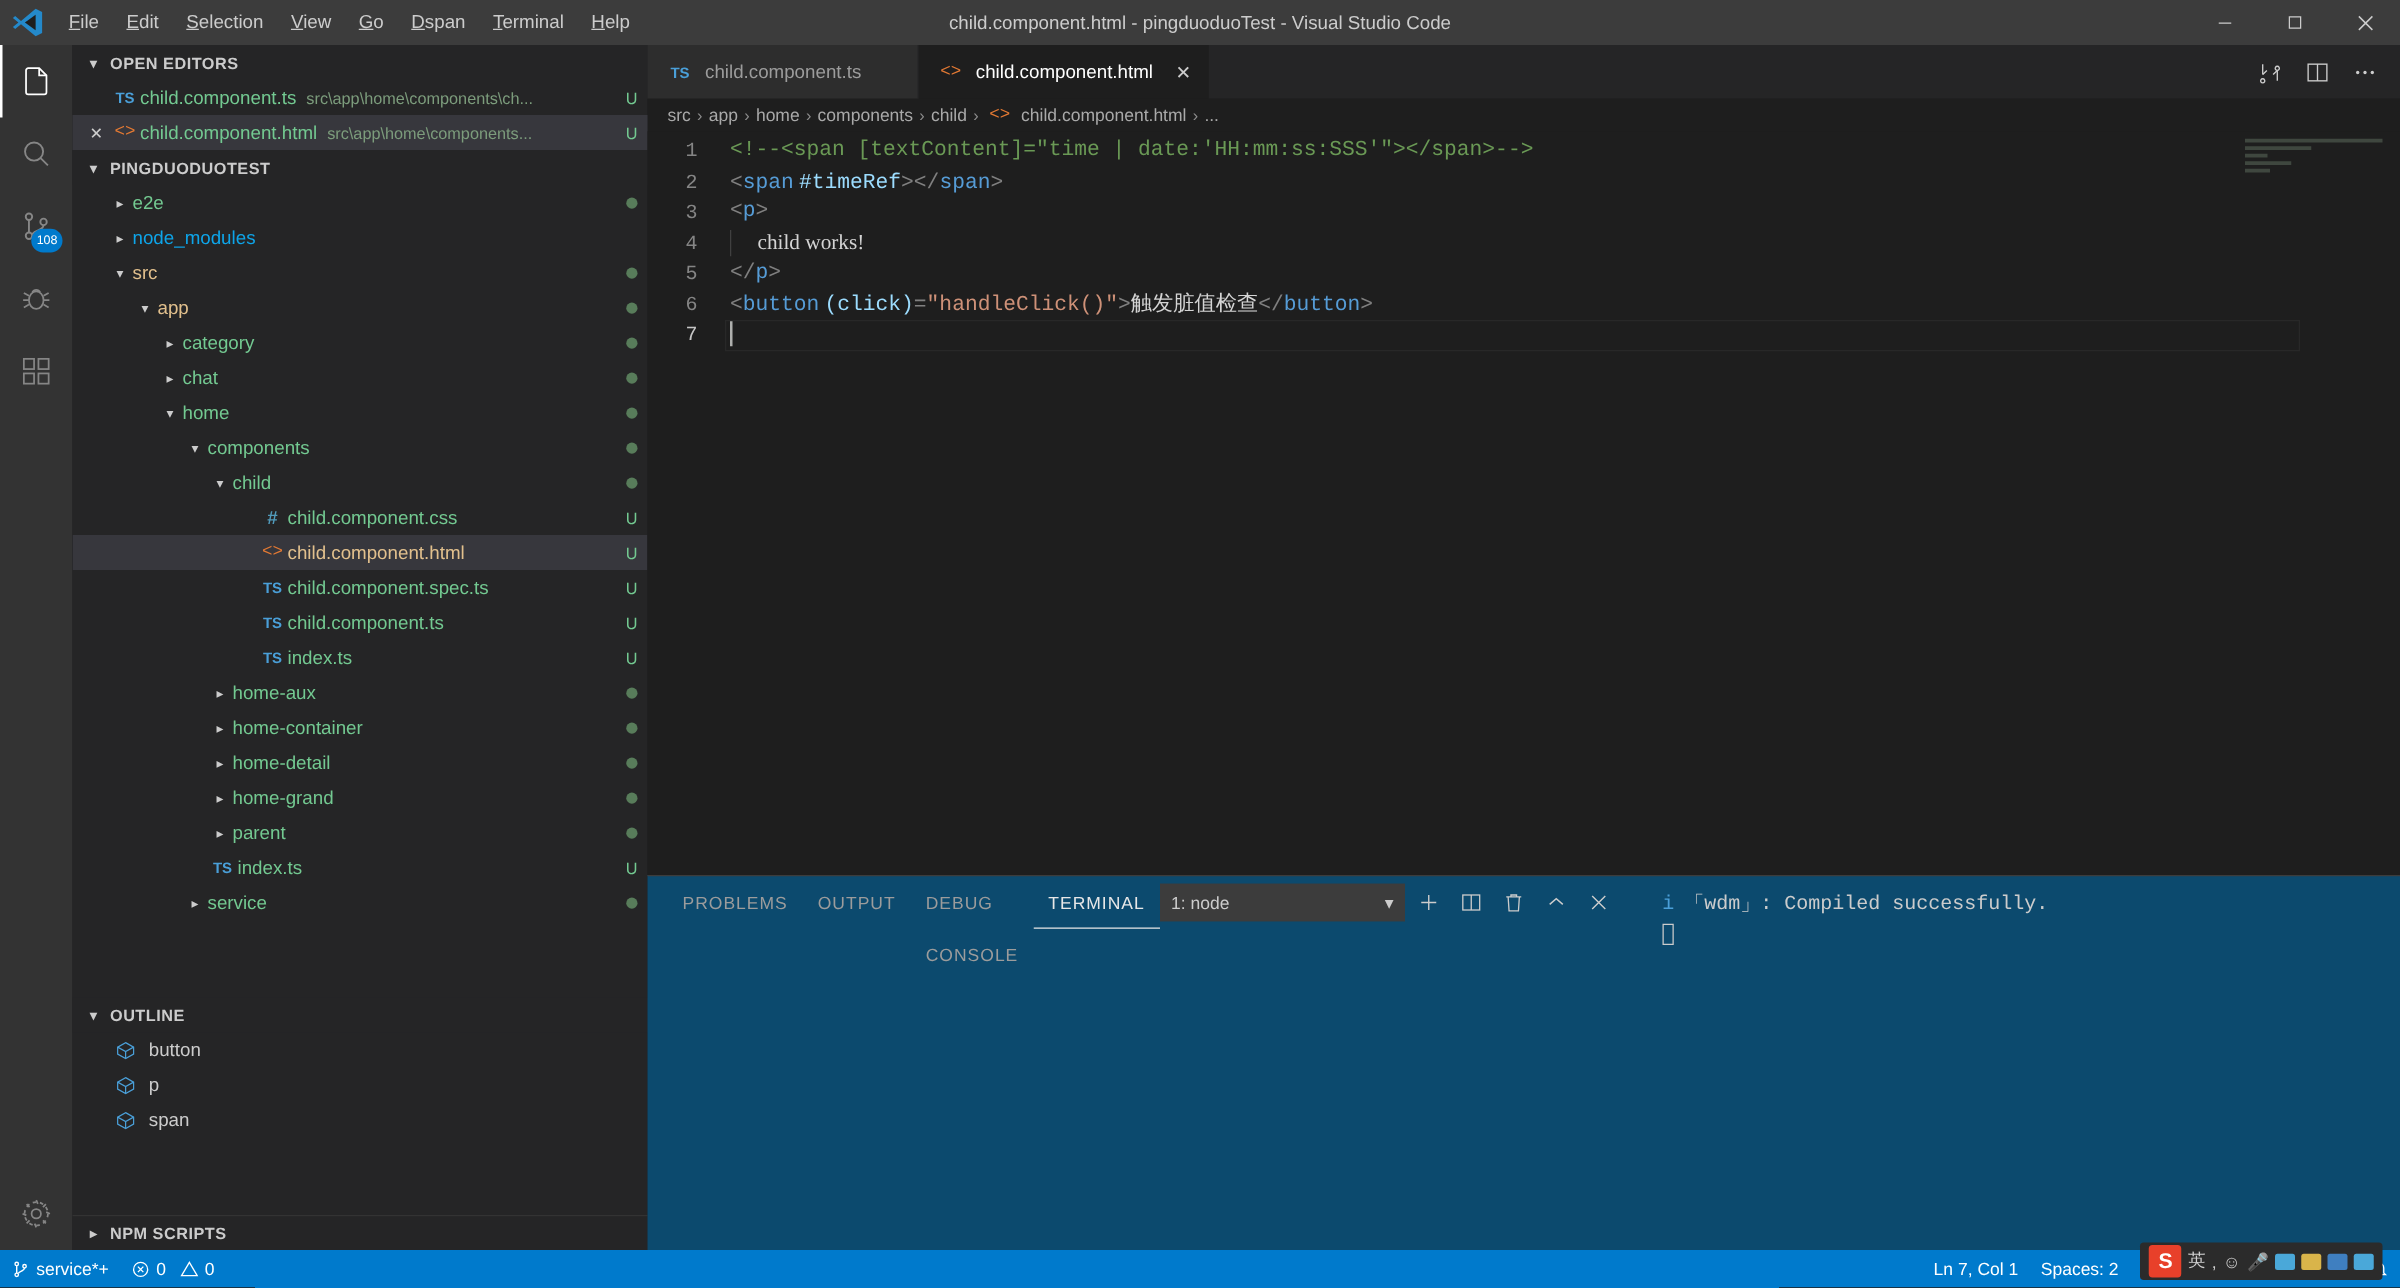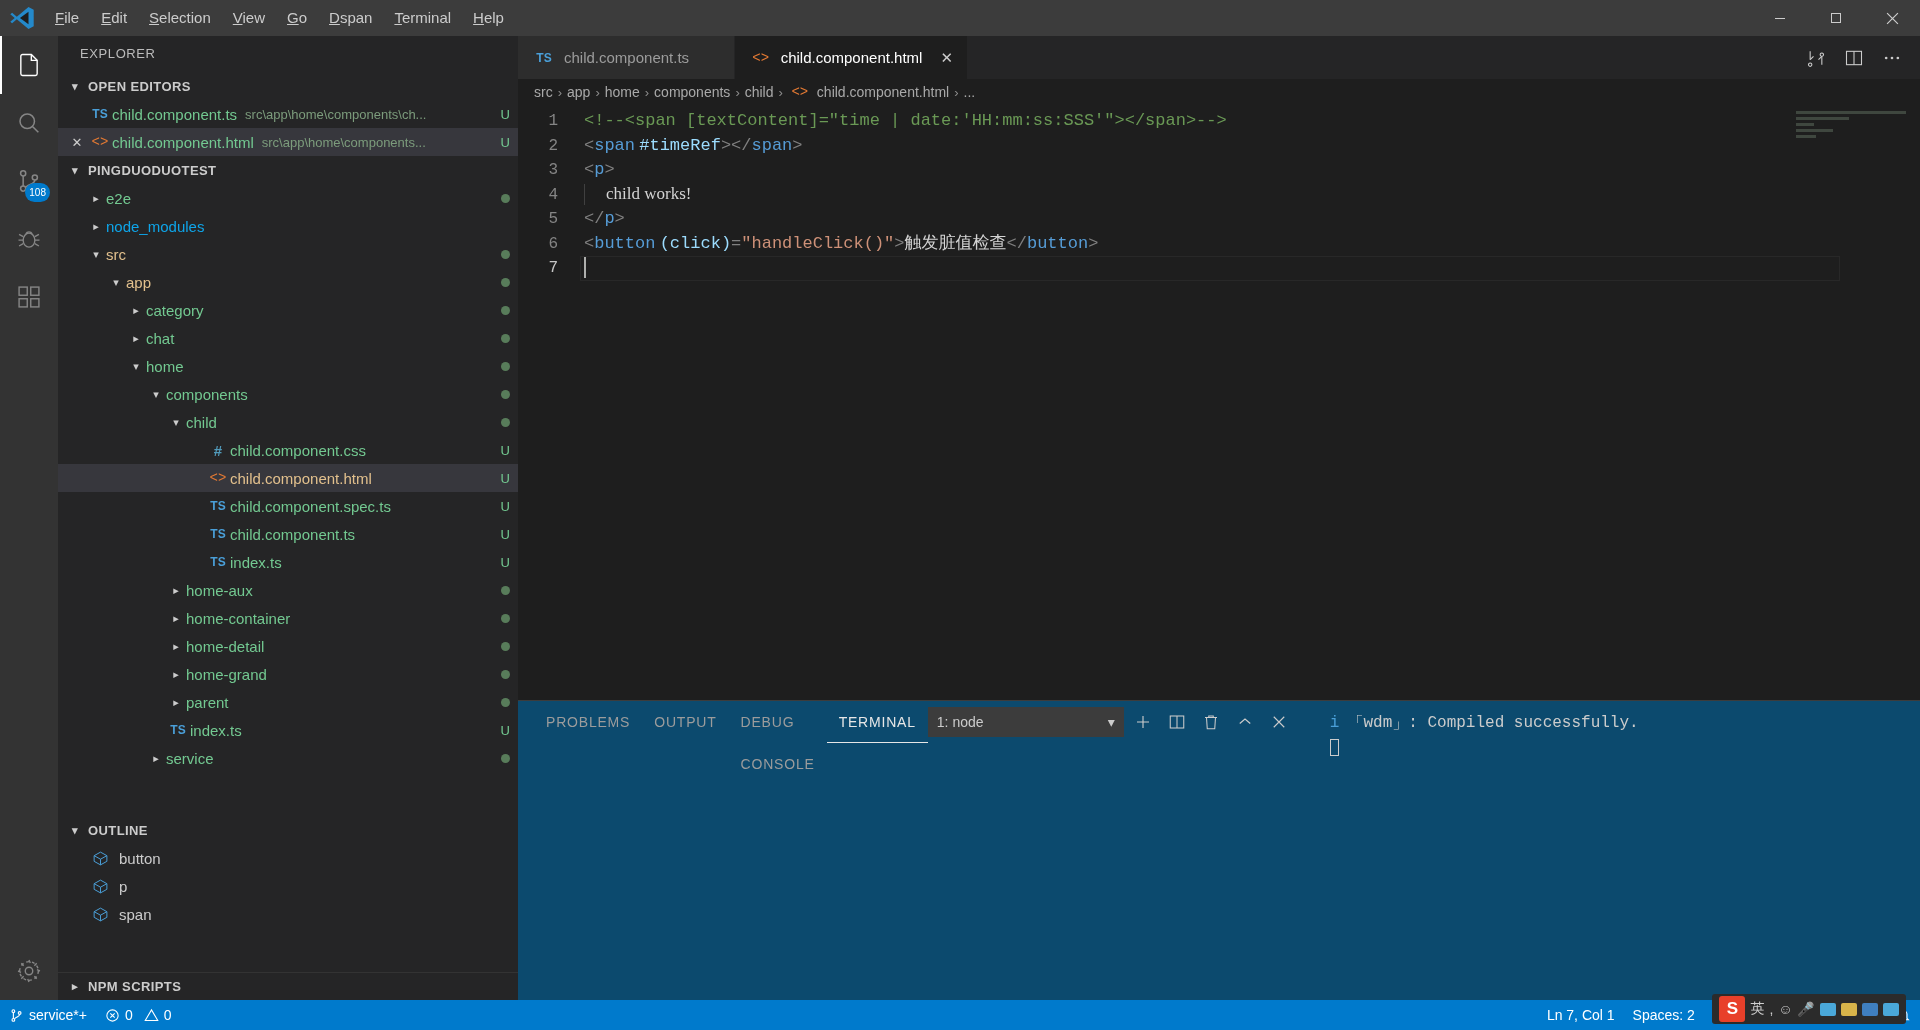--- a/index.html
+++ b/index.html
@@ -226,20 +226,21 @@
     <div class="menu">
       <div class="menu-item"><u>F</u><span>ile</span></div>
       <div class="menu-item"><u>E</u><span>dit</span></div>
       <div class="menu-item"><u>S</u><span>election</span></div>
       <div class="menu-item"><u>V</u><span>iew</span></div>
       <div class="menu-item"><u>G</u><span>o</span></div>
       <div class="menu-item"><u>D</u><span>span</span></div>
       <div class="menu-item"><u>T</u><span>erminal</span></div>
       <div class="menu-item"><u>H</u><span>elp</span></div>
     </div>
+    <div class="title-center">child.component.html - pingduoduoTest - Visual Studio Code</div>
     <div class="win-controls">
       <div class="win-btn">
         <svg width="12" height="12" viewBox="0 0 12 12">
             <rect x="1" y="6" width="10" height="1" fill="#cccccc"></rect>
           </svg>
       </div>
       <div class="win-btn">
         <svg width="12" height="12" viewBox="0 0 12 12">
             <rect x="1.5" y="1.5" width="9" height="9" fill="none" stroke="#cccccc" stroke-width="1"></rect>
           </svg>
@@ -307,21 +308,20 @@
           <svg width="28" height="28" viewBox="0 0 24 24" fill="none" stroke="currentColor" stroke-width="1.2">
             <circle cx="12" cy="12" r="3.2"></circle>
             <path d="M12 2.6 L13.1 5.2 M12 21.4 L10.9 18.8 M21.4 12 L18.8 10.9 M2.6 12 L5.2 13.1 M18.6 5.4 L16.6 7.4 M5.4 18.6 L7.4 16.6 M18.6 18.6 L16.6 16.6 M5.4 5.4 L7.4 7.4"></path>
             <circle cx="12" cy="12" r="8" stroke-dasharray="2.5 2.5"></circle>
           </svg>
         </span>
       </div>
     </div>
 
     <div class="sidebar">
-      <div class="sidebar-title">EXPLORER</div>
 
       <div class="section-header">
         <span class="twisty">▾</span>
         <span>OPEN EDITORS</span>
       </div>
       <div class="open-editors-list">
         <div class="row" style="padding-left:8px;">
           <span class="spacer-x"></span>
           <span class="ficon ts">TS</span>
           <span class="flabel c-green">child.component.ts</span>

